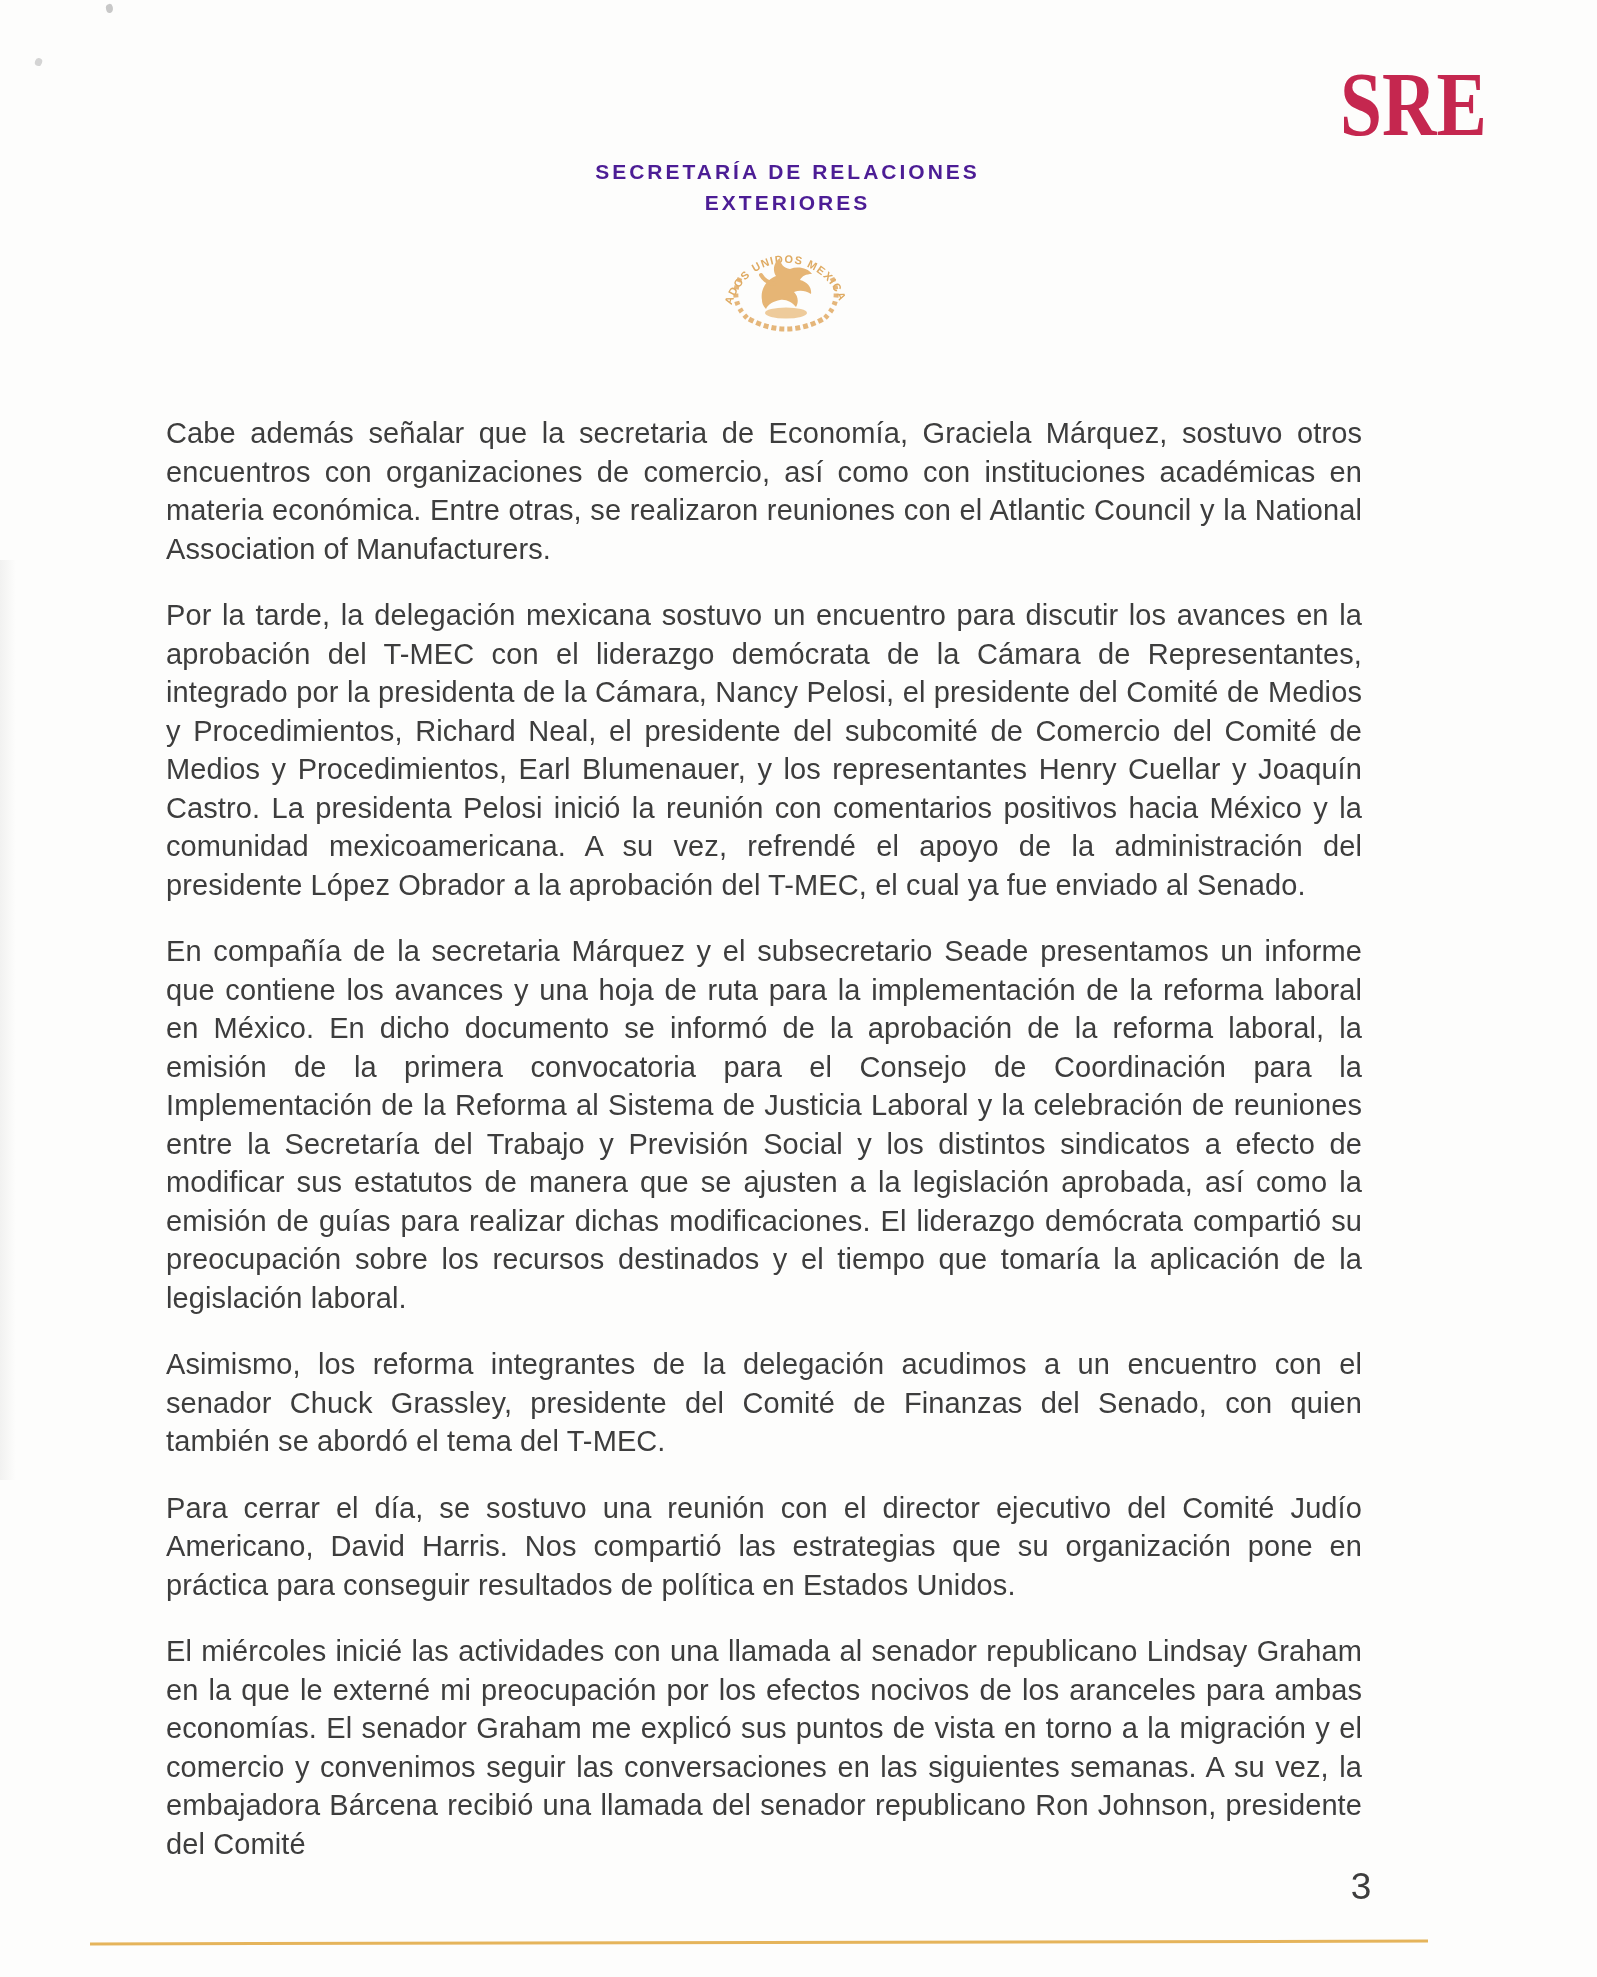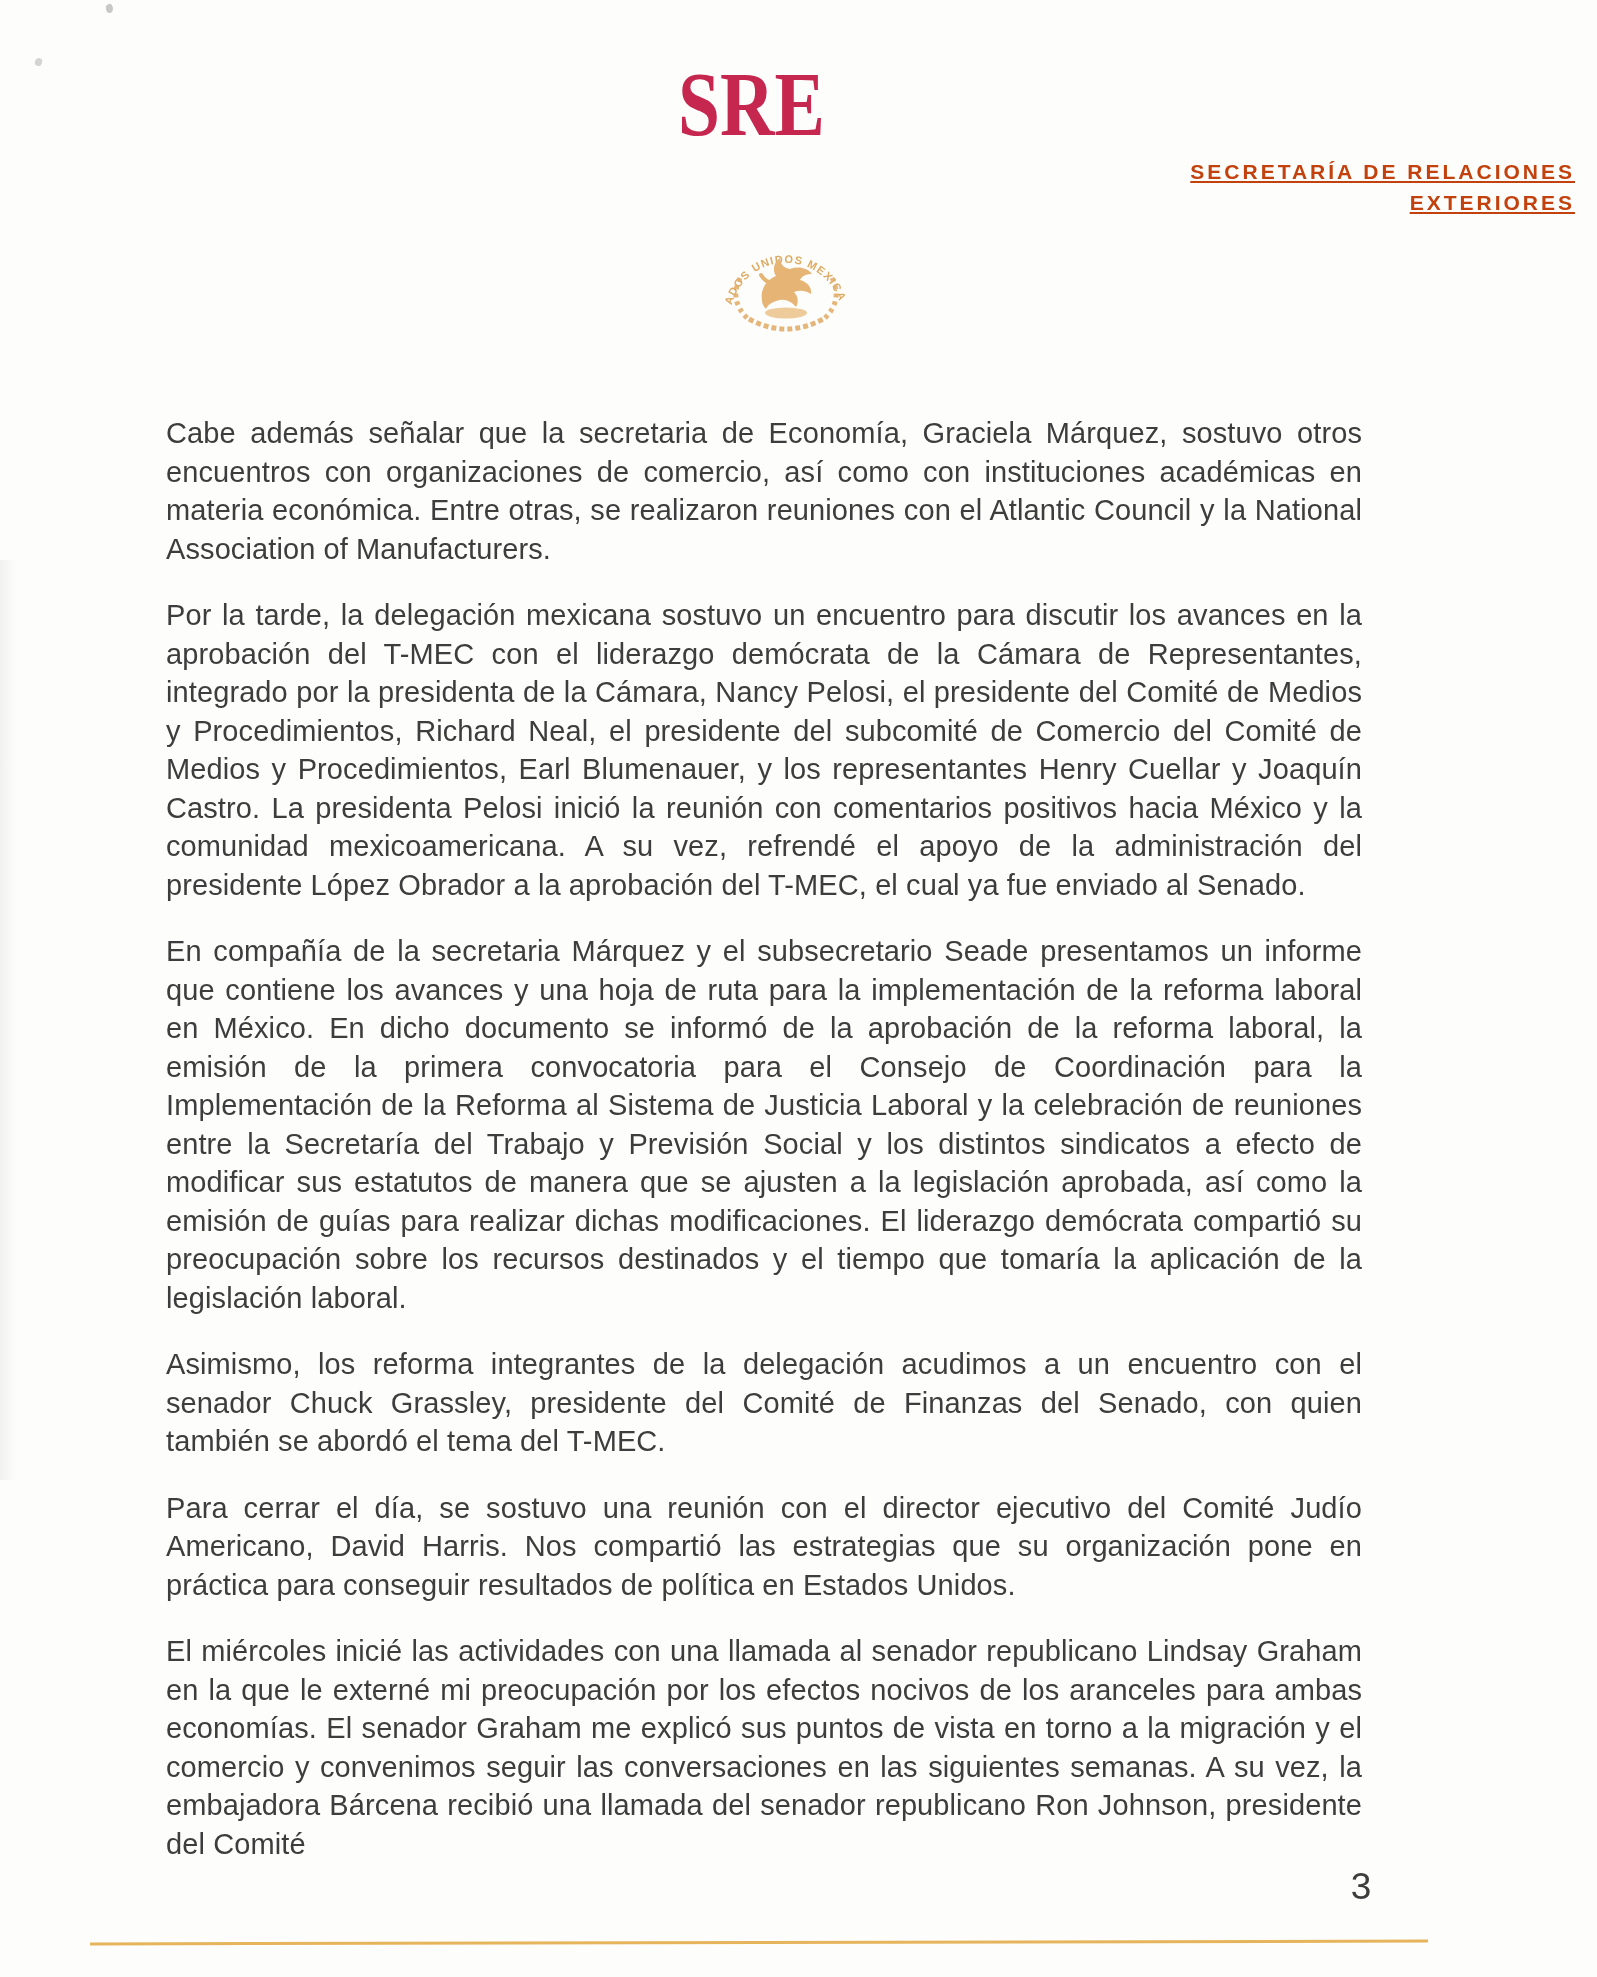--- a/index.html
+++ b/index.html
@@ -20,41 +20,40 @@
   .artifact { position: absolute; pointer-events: none; }
   .a1 { top: 4px; left: 106px; width: 7px; height: 9px; background: #9d9d9d; border-radius: 50% 40% 55% 45%; transform: rotate(-14deg); opacity: .55; }
   .a2 { top: 58px; left: 35px; width: 7px; height: 8px; background: #ababab; border-radius: 55% 45% 50% 50%; transform: rotate(20deg); opacity: .5; }
   .edge-smudge { top: 560px; left: 0; width: 16px; height: 920px; background: linear-gradient(to right, rgba(90,90,90,0.07), rgba(90,90,90,0)); }
   
   .sre-logo {
     position: absolute;
     top: 58px;
     left: 0;
     right: 94px; 
-    text-align: center;
+    text-align: right;
     font-family: "Liberation Serif", serif;
     font-weight: 700;
     font-size: 92px;
     line-height: 1;
     color: #c5274f;
     letter-spacing: 0px;
   }
   .sre-logo span { display: inline-block; transform: scaleX(0.82); }
   .secretariat {
     position: absolute;
     top: 156px;
     left: 0;
     right: 22px; 
-    text-align: right;
+    text-align: center;
     font-weight: 700;
     font-size: 21px;
     line-height: 31px;
     letter-spacing: 3px;
-    color: #c2410c;
-    text-decoration: underline;
+    color: #4c1d95;
   }
   .seal {
     position: absolute;
     top: 212px;
     left: 716px;
     width: 140px;
     height: 140px;
   }
   
   .doc-body {

